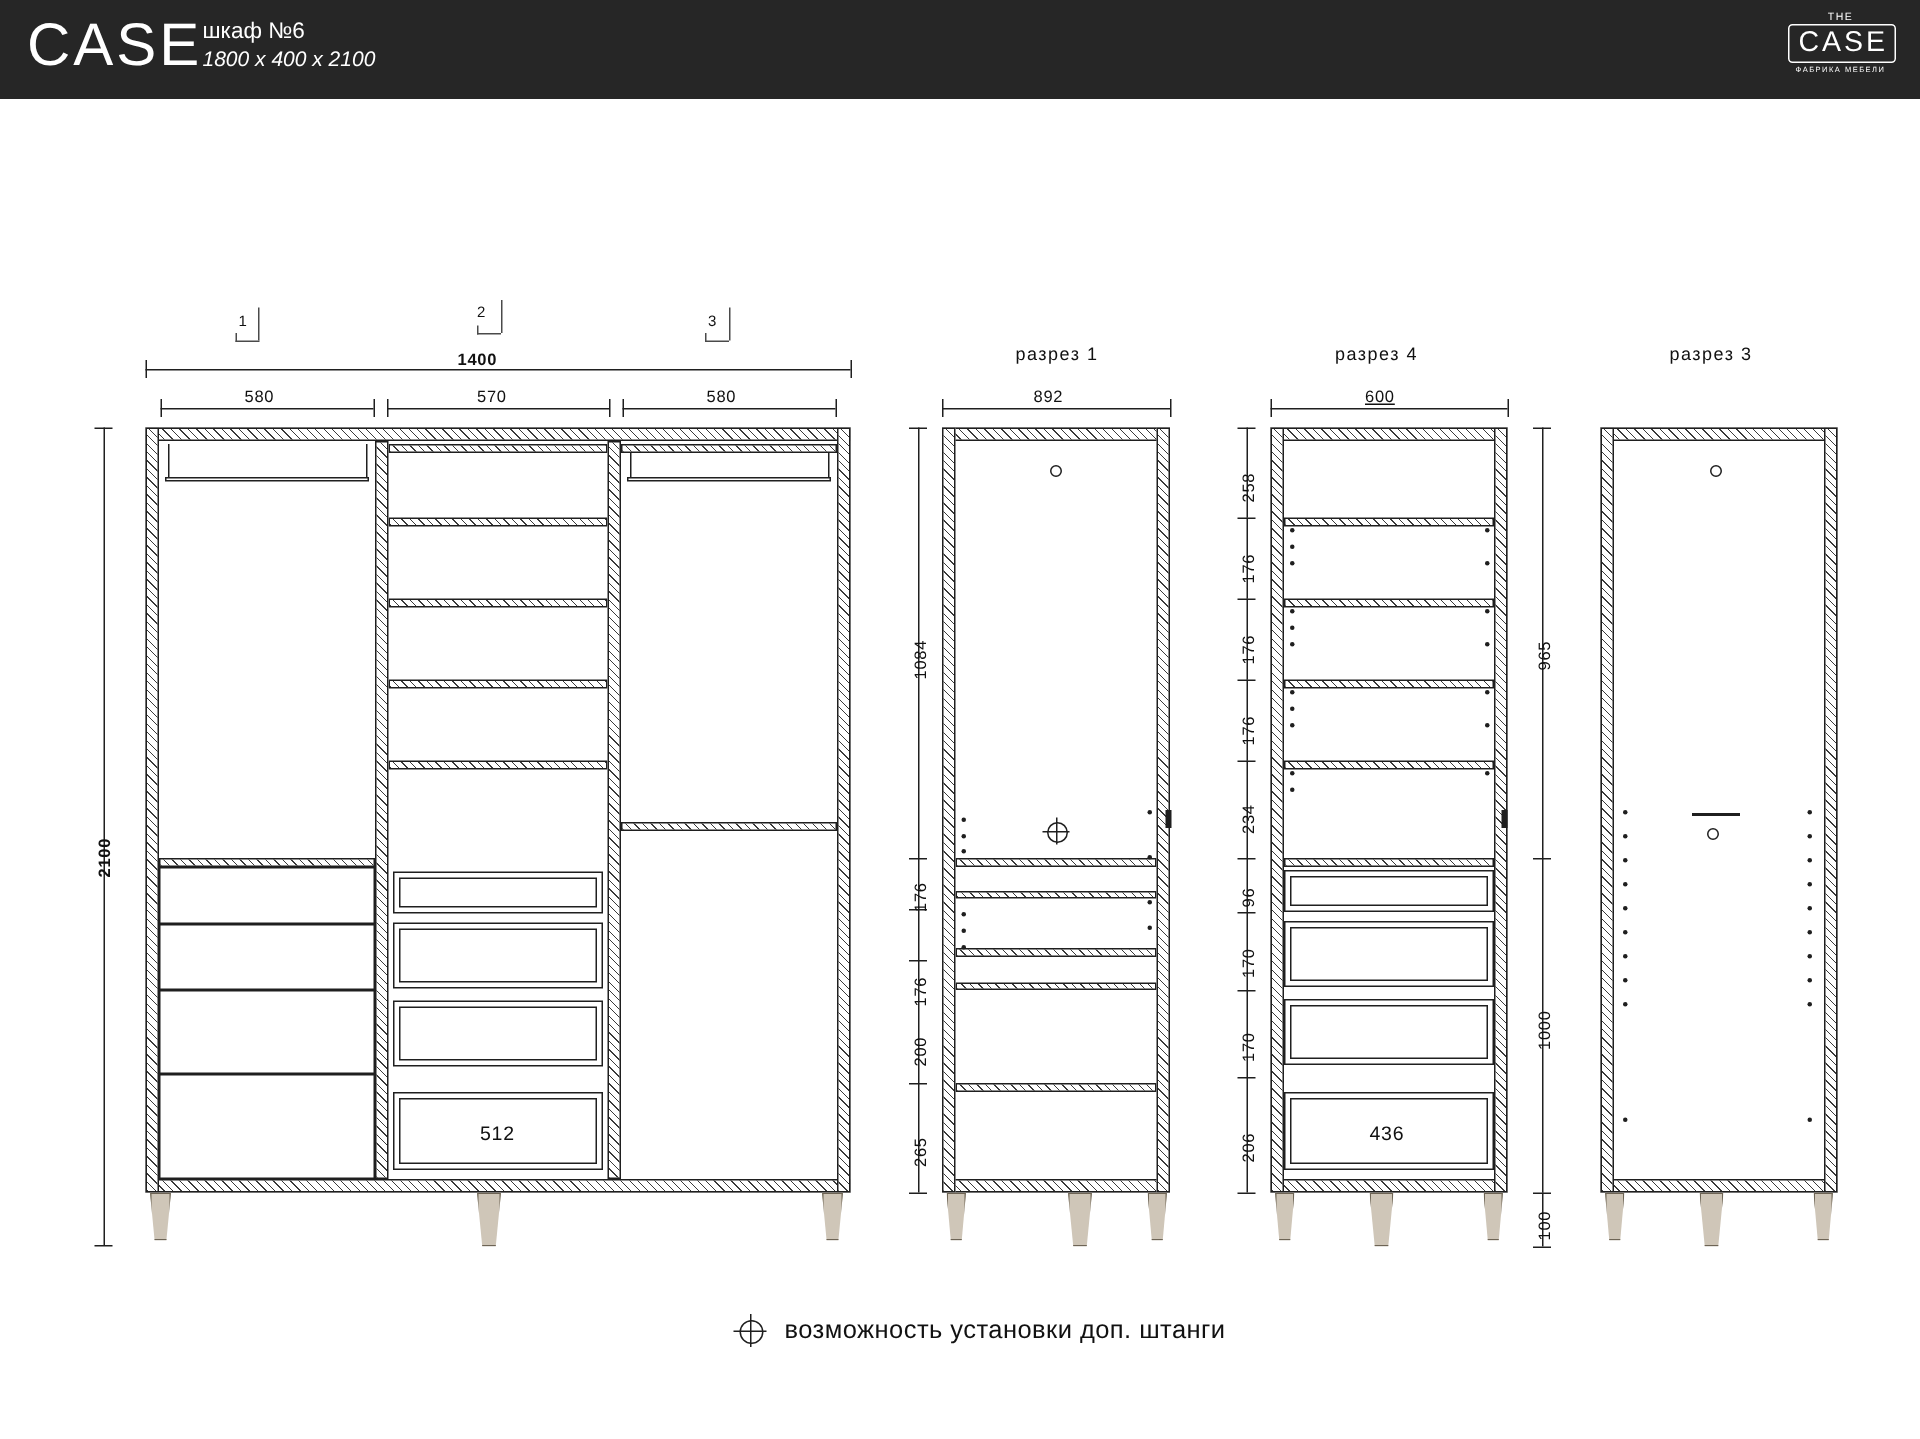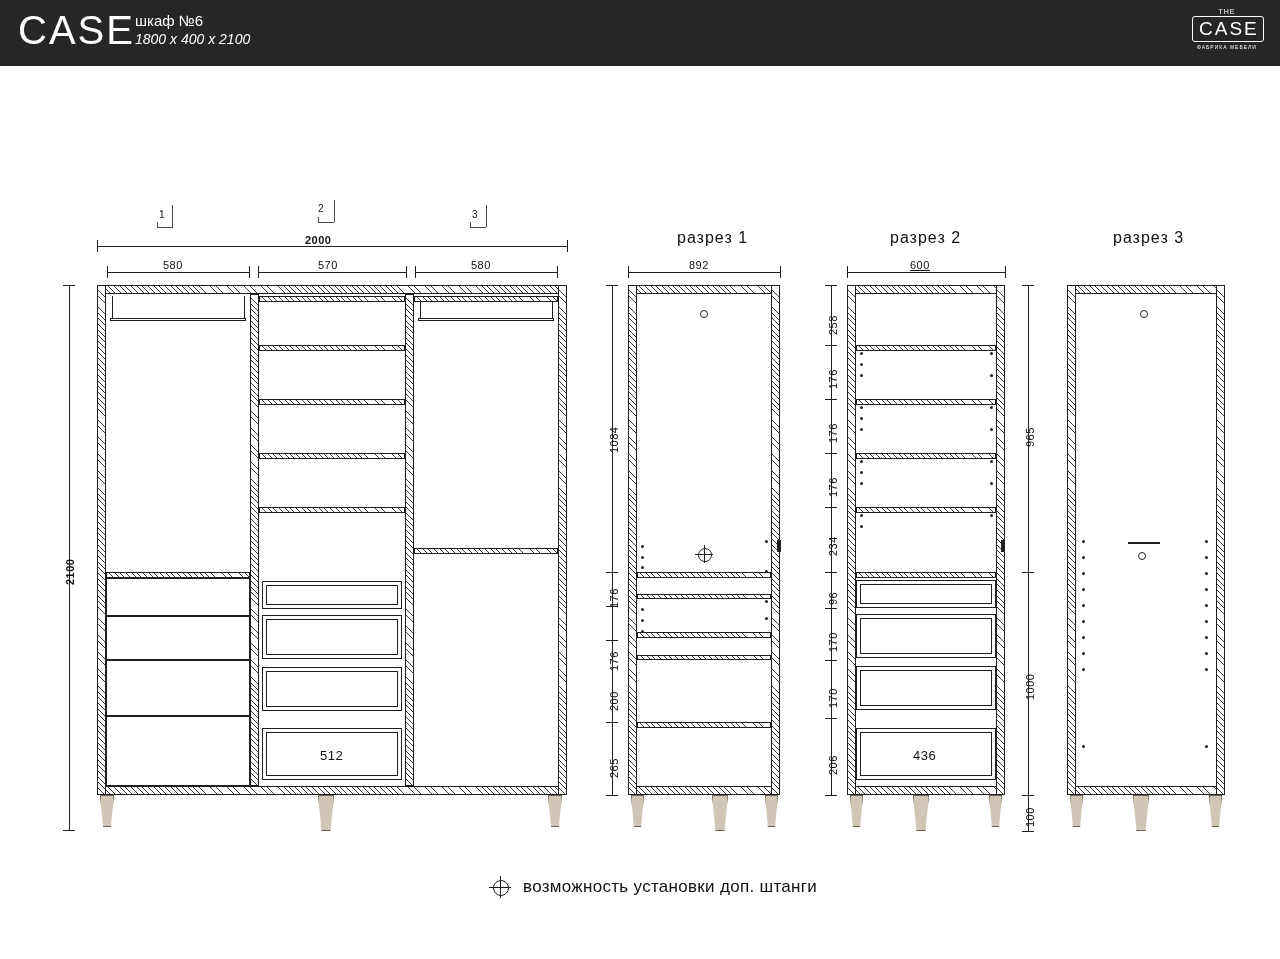--- a/index.html
+++ b/index.html
@@ -38,21 +38,21 @@
   .v{width:1px;}
   .thin{background:#4a4a4a;}
   .dim-txt{
     position:absolute;font-size:11px;color:#111;letter-spacing:.5px;
     font-family:"Liberation Sans", sans-serif;white-space:nowrap;
   }
   .dim-txt.v{
     width:auto;background:none;transform:rotate(-90deg);transform-origin:left top;
   }
   .lbl{
-    position:absolute;font-size:16px;color:#111;letter-spacing:1px;white-space:nowrap;
+    position:absolute;font-size:12px;color:#111;letter-spacing:1px;white-space:nowrap;
   }
   .hatch{
     position:absolute;
     background-image:repeating-linear-gradient(45deg,#3a3a3a 0 0.6px,rgba(0,0,0,0) 0.6px 4px);
     border:1px solid #1f1f1f;box-sizing:border-box;background-color:#fff;
   }
   .panel{position:absolute;border:1px solid #1f1f1f;box-sizing:border-box;background:#fff;}
   .drawer{position:absolute;border:1px solid #1f1f1f;box-sizing:border-box;background:#fff;}
   .drawer:after{
     content:"";position:absolute;left:3px;top:3px;right:3px;bottom:3px;
@@ -98,21 +98,21 @@
   <div class="ln v thin" style="left:318px;top:217px;height:6px;"></div>
 
   <div class="lbl" style="left:472px;top:209px;font-size:10px;">3</div>
   <div class="ln v thin" style="left:486px;top:205px;height:22px;"></div>
   <div class="ln h thin" style="left:470px;top:227px;width:16px;"></div>
   <div class="ln v thin" style="left:470px;top:222px;height:6px;"></div>
 
   <div class="ln h" style="left:97px;top:246px;width:470px;"></div>
   <div class="ln v" style="left:97px;top:240px;height:12px;"></div>
   <div class="ln v" style="left:567px;top:240px;height:12px;"></div>
-  <div class="dim-txt" style="left:305px;top:234px;font-weight:bold;">2000</div>
+  <div class="dim-txt" style="left:305px;top:234px;font-weight:bold;">1400</div>
 
   <div class="ln h" style="left:107px;top:272px;width:142px;"></div>
   <div class="ln v" style="left:107px;top:266px;height:12px;"></div>
   <div class="ln v" style="left:249px;top:266px;height:12px;"></div>
   <div class="dim-txt" style="left:163px;top:259px;">580</div>
 
   <div class="ln h" style="left:258px;top:272px;width:148px;"></div>
   <div class="ln v" style="left:258px;top:266px;height:12px;"></div>
   <div class="ln v" style="left:406px;top:266px;height:12px;"></div>
   <div class="dim-txt" style="left:318px;top:259px;">570</div>
@@ -229,21 +229,21 @@
   <div class="ln v" style="left:612px;top:722px;height:73px;"></div>
   <div class="ln h" style="left:606px;top:795px;width:12px;"></div>
   <div class="dim-txt v" style="left:608px;top:778px;">265</div>
 
   <div class="leg" style="left:631px;top:795px;width:13px;height:32px;clip-path:polygon(0 0,100% 0,78% 100%,22% 100%);"></div>
   <div class="leg" style="left:712px;top:795px;width:16px;height:36px;clip-path:polygon(0 0,100% 0,78% 100%,22% 100%);"></div>
   <div class="leg" style="left:765px;top:795px;width:13px;height:32px;clip-path:polygon(0 0,100% 0,78% 100%,22% 100%);"></div>
 </div>
 
 <div>
-  <div class="lbl" style="left:890px;top:229px;">разрез 2</div>
+  <div class="lbl" style="left:890px;top:229px;">разрез 4</div>
 
   <div class="ln h" style="left:847px;top:272px;width:158px;"></div>
   <div class="ln v" style="left:847px;top:266px;height:12px;"></div>
   <div class="ln v" style="left:1005px;top:266px;height:12px;"></div>
   <div class="dim-txt" style="left:910px;top:259px;text-decoration:underline;">600</div>
 
   <div class="panel" style="left:847px;top:285px;width:158px;height:510px;"></div>
   <div class="hatch" style="left:847px;top:285px;width:158px;height:9px;"></div>
   <div class="hatch" style="left:847px;top:786px;width:158px;height:9px;"></div>
   <div class="hatch" style="left:847px;top:285px;width:9px;height:510px;"></div>

